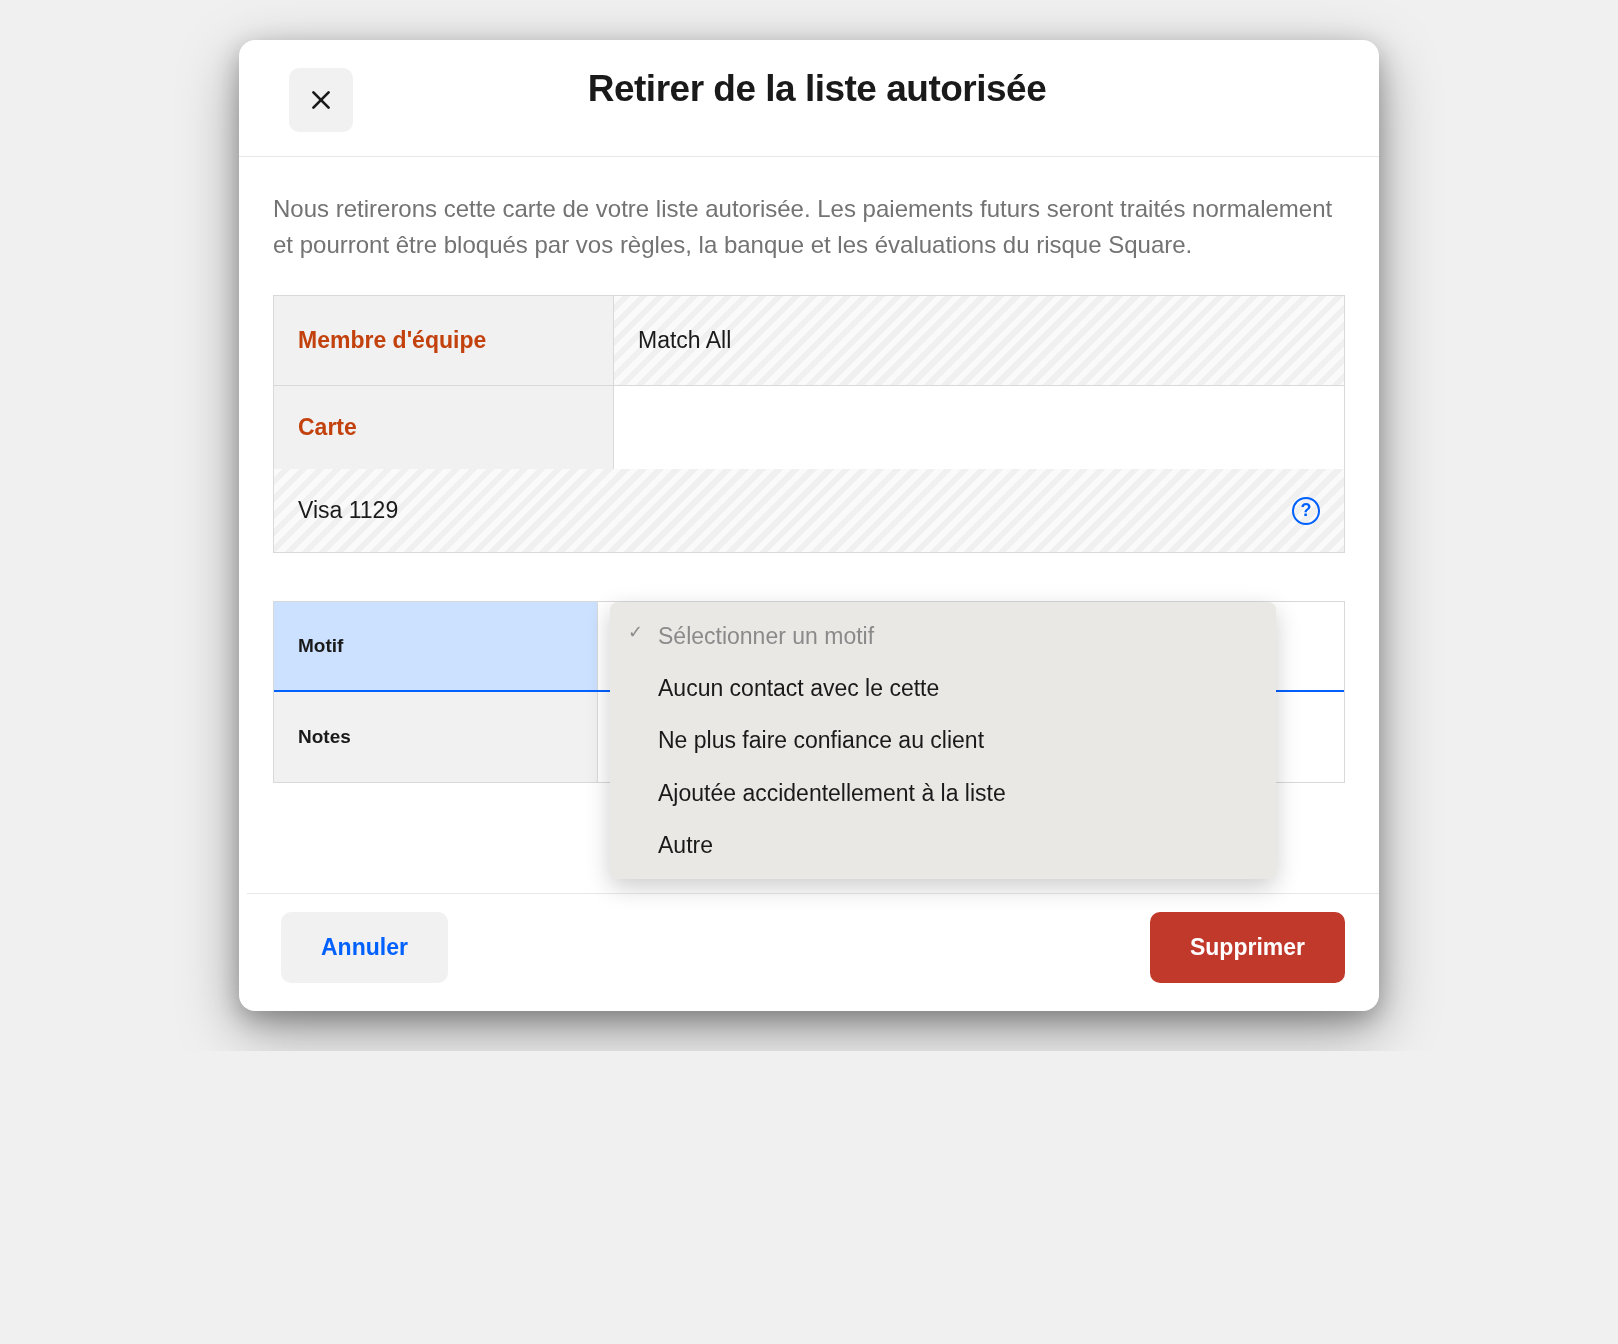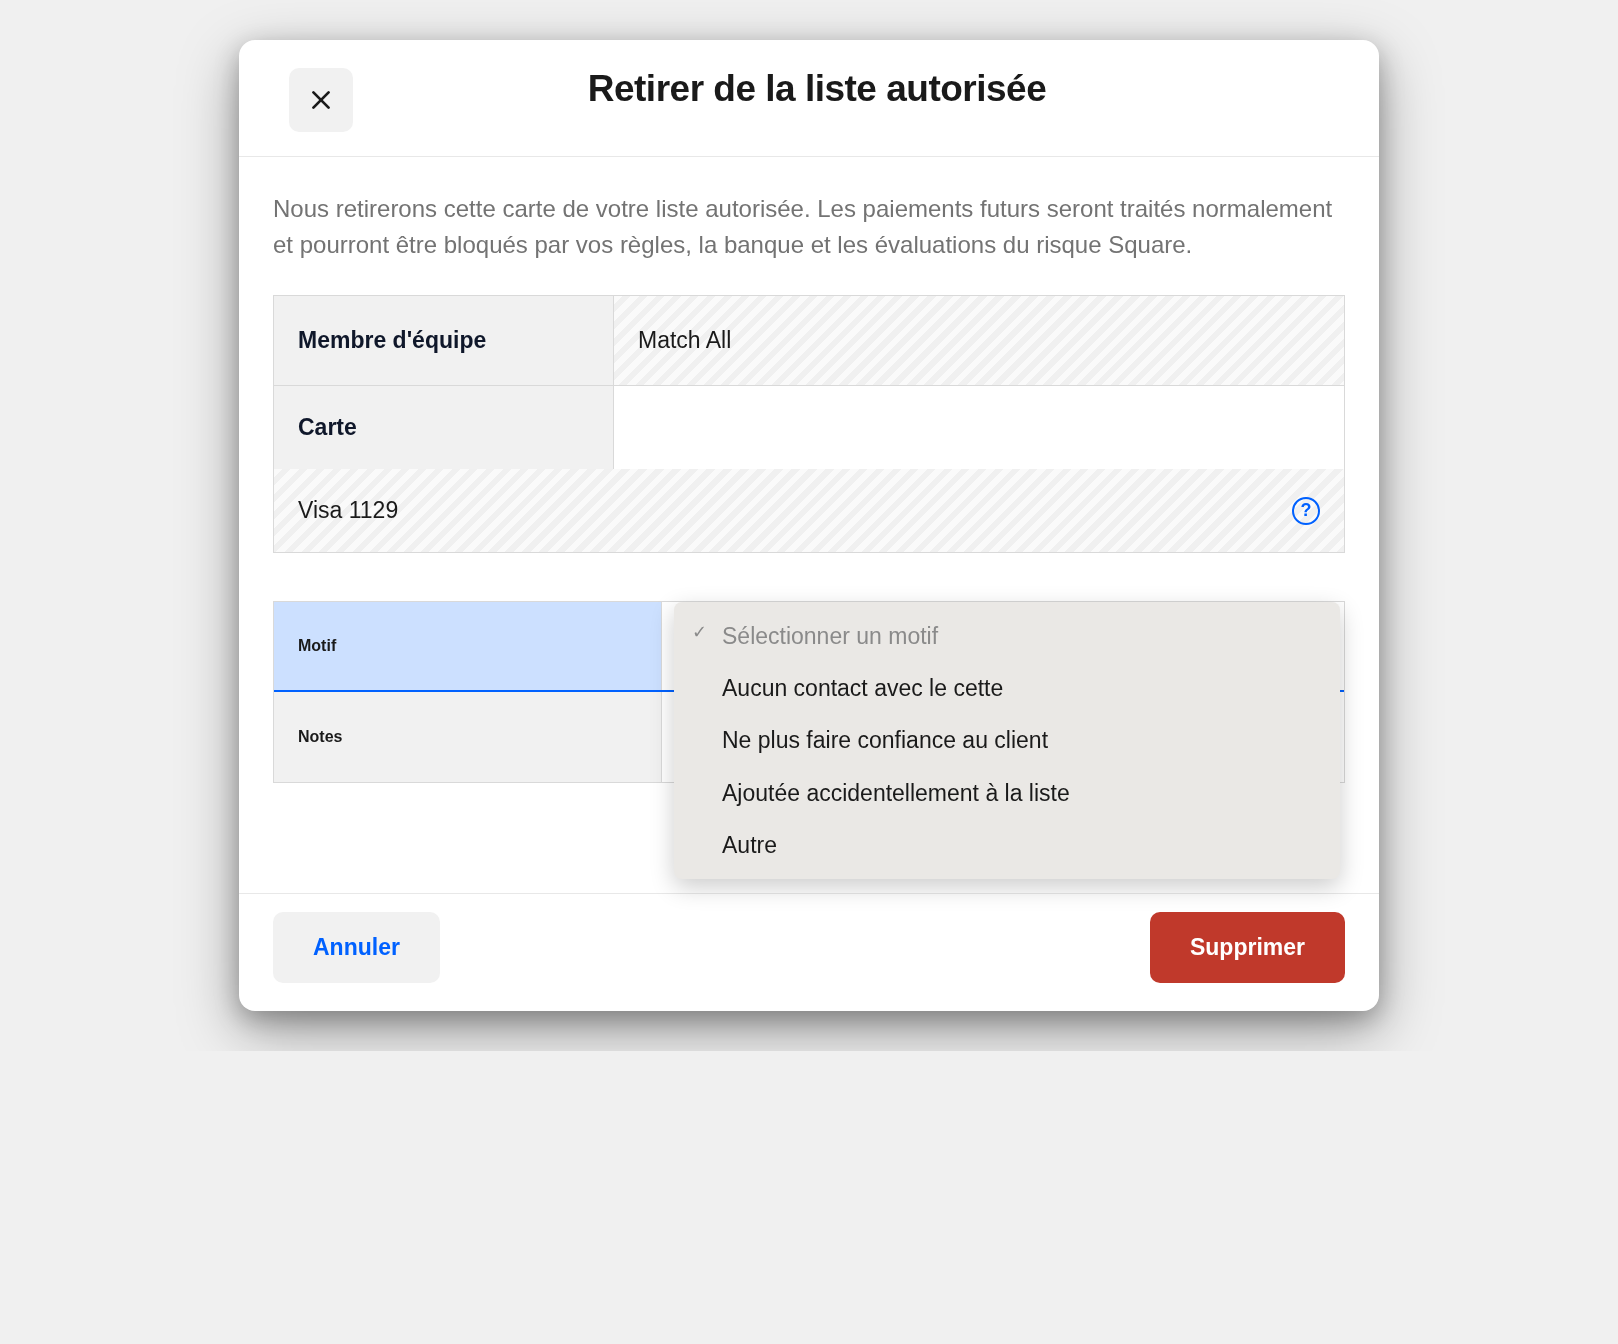--- a/index.html
+++ b/index.html
@@ -92,21 +92,21 @@
       border-bottom: none;
       flex-direction: column;
     }
     
     .info-label {
       width: 340px;
       background: #f1f1f1;
       padding: 28px 24px;
       font-size: 23px;
       font-weight: 700;
-      color: #0f172a;
+      color: #c2410c;
       display: flex;
       align-items: center;
       border-right: 1px solid #d9d9d9;
     }
     
     .info-value {
       flex: 1;
       padding: 28px 24px;
       font-size: 23px;
       color: #1a1a1a;
@@ -146,23 +146,23 @@
     .form-row {
       display: flex;
       min-height: 90px;
     }
     
     .form-row.dropdown-open {
       border-bottom: 2px solid #0061ff;
     }
     
     .form-label {
-      width: 388px;
+      width: 324px;
       padding: 28px 24px;
-      font-size: 16px;
+      font-size: 19px;
       font-weight: 700;
       color: #1a1a1a;
       display: flex;
       align-items: center;
       border-right: 1px solid #d9d9d9;
     }
     
     .form-label.highlighted {
       background: #cce0ff;
     }
@@ -208,20 +208,21 @@
       color: #8a8a8a;
       font-size: 18px;
     }
     
     .modal-footer {
       display: flex;
       justify-content: space-between;
       padding: 18px 34px 28px 34px;
       border-top: 1px solid #e8e8e8;
       margin-top: 90px;
+      margin-left: 8px;
     }
     
     .btn-cancel {
       background: #f1f1f1;
       border: none;
       border-radius: 10px;
       padding: 22px 40px;
       font-size: 23px;
       font-weight: 700;
       color: #0061ff;

